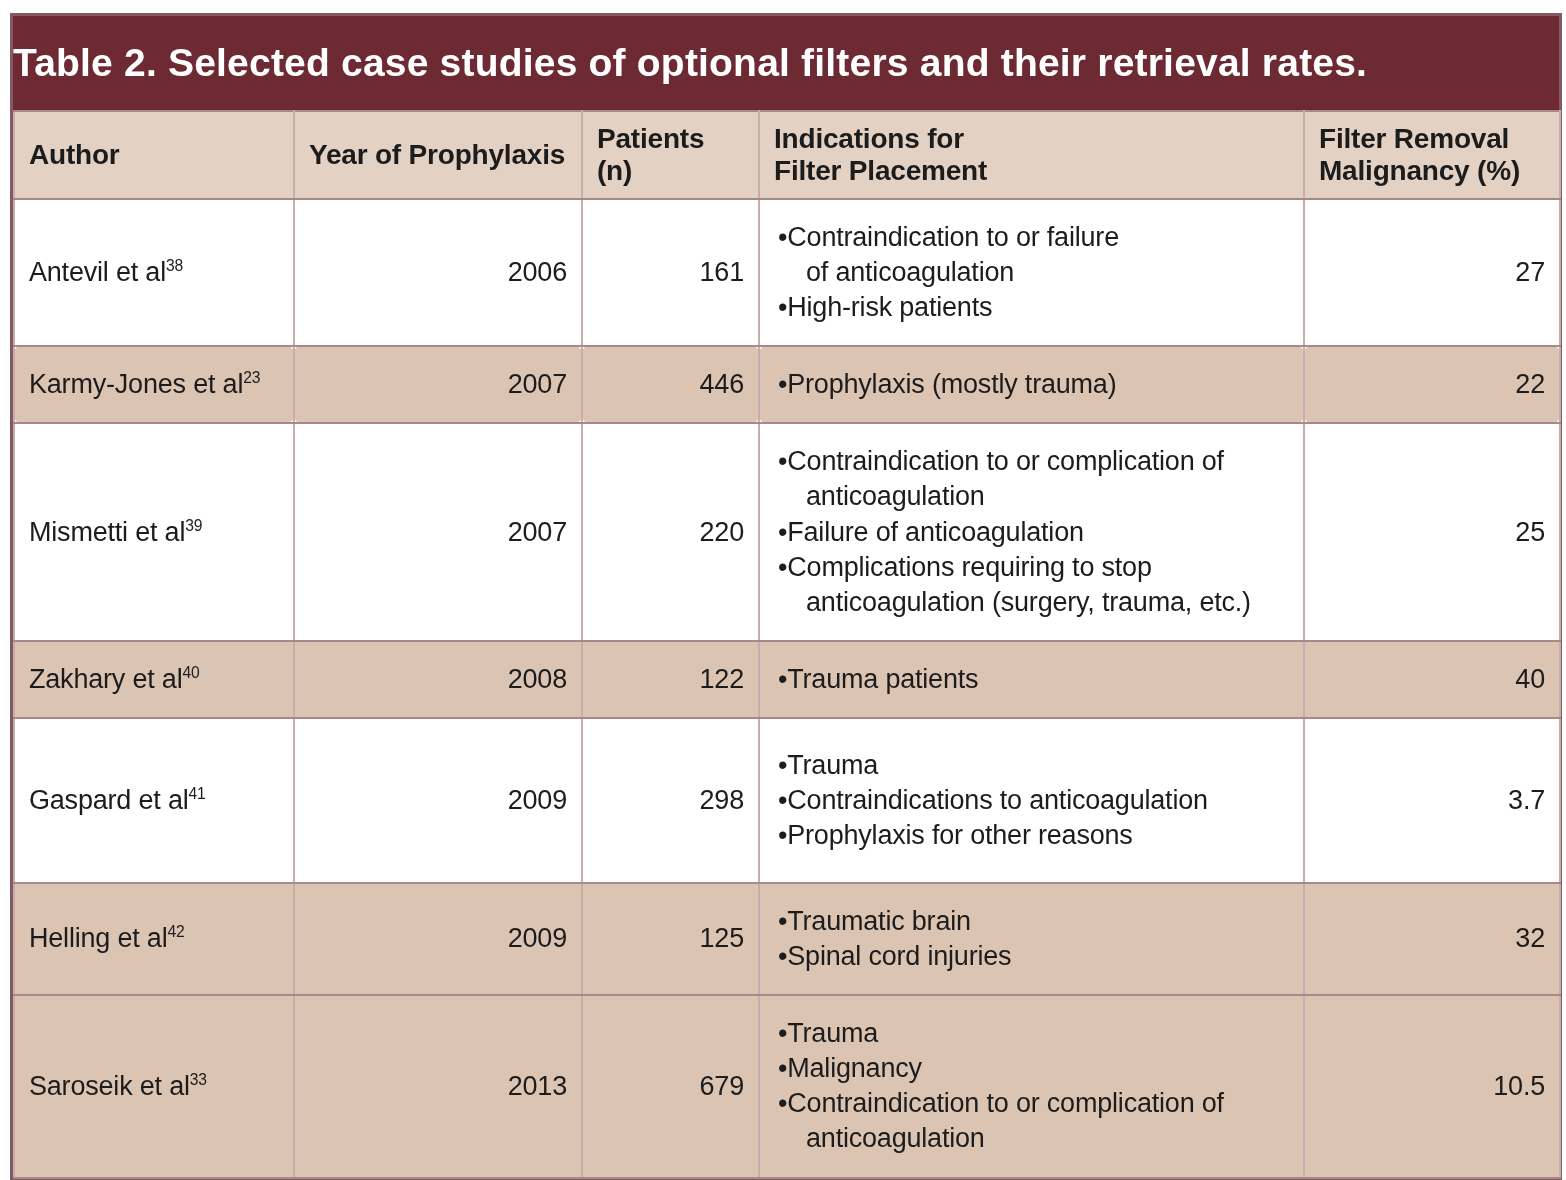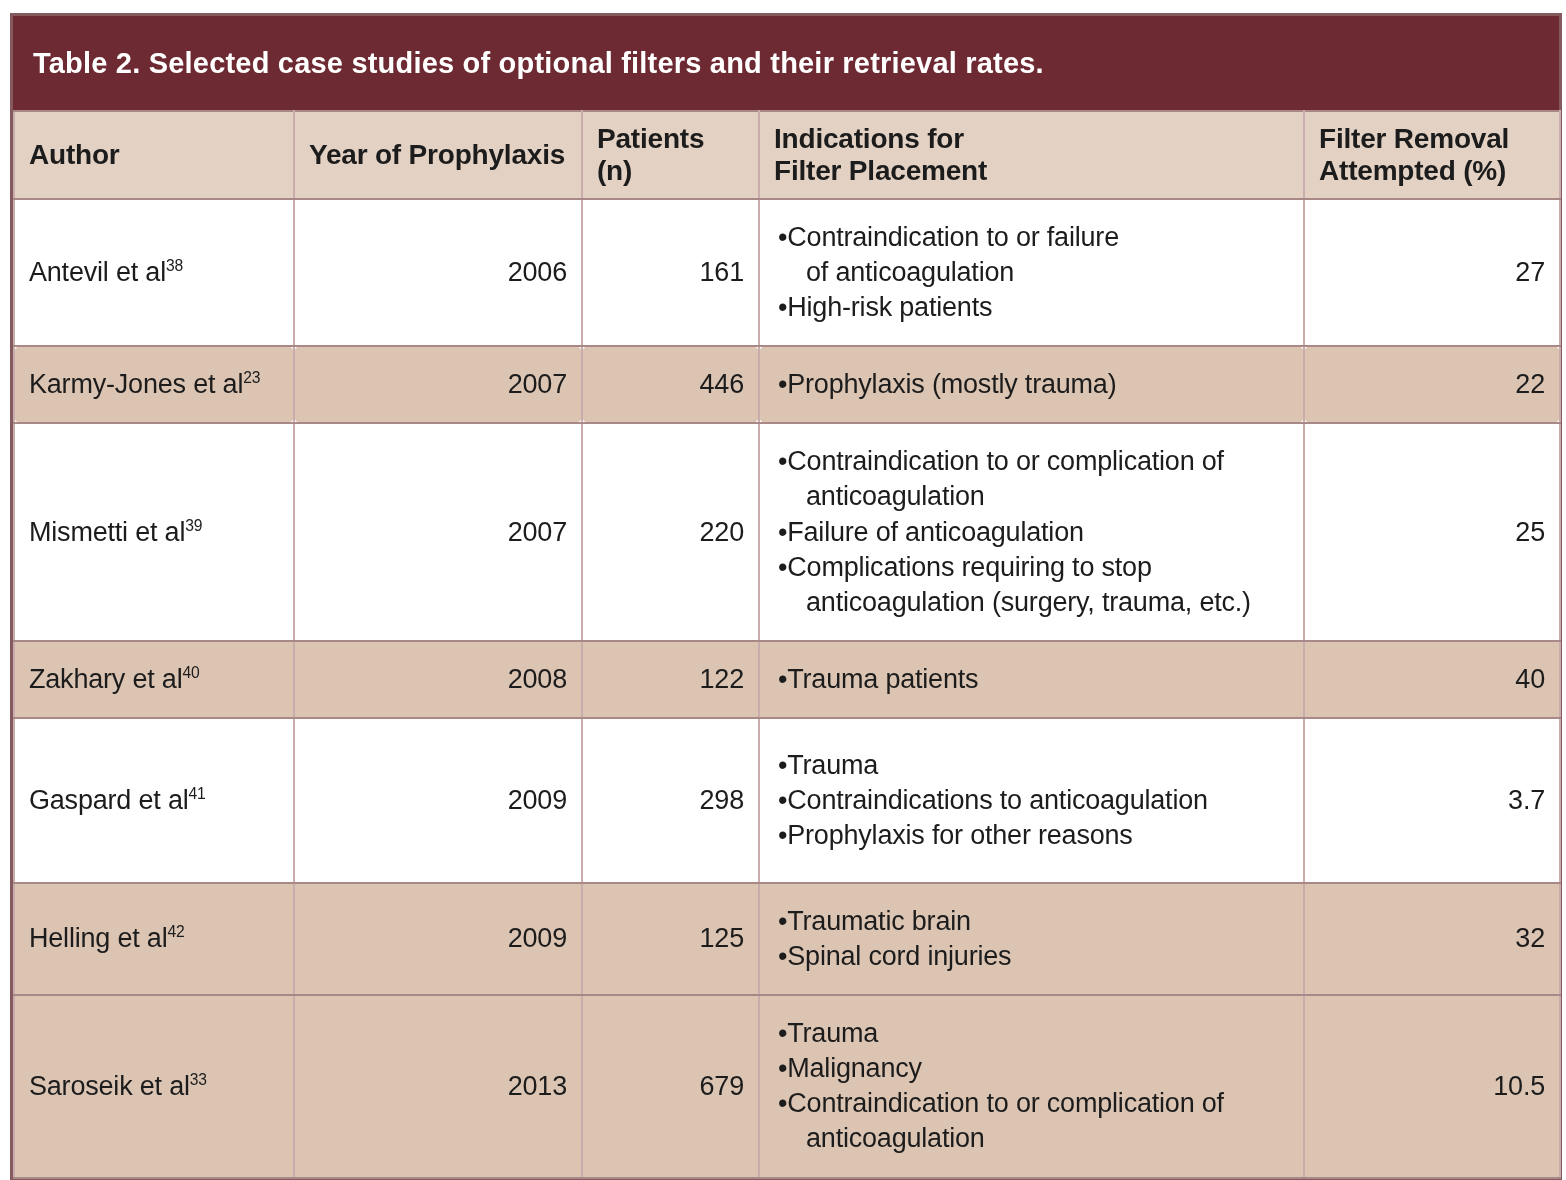--- a/index.html
+++ b/index.html
@@ -21,22 +21,21 @@
     box-sizing: border-box;
     border: 3px solid #855a5e;
     background: #ffffff;
   }
   .title-bar {
     background: #6d2a32;
     color: #ffffff;
     height: 94px;
     display: flex;
     align-items: center;
-    padding-left: 20px;
-    font-size: 29px;
+    font-size: 39px;
     font-weight: bold;
     letter-spacing: 0.2px;
   }
   table {
     width: 100%;
     border-collapse: collapse;
     table-layout: fixed;
   }
   col.c1 { width: 280px; }
   col.c2 { width: 288px; }
@@ -113,21 +112,21 @@
           <col class="c5">
       </colgroup>
       <thead>
         <tr>
           <th>Author</th>
           <th>Year of Prophylaxis</th>
           <th>Patients (n)</th>
           <th>Indications for
 Filter Placement</th>
           <th>Filter Removal
-Attempted (%)</th>
+Malignancy (%)</th>
         </tr>
       </thead>
       <tbody id="tbody">
           <tr>
             <td class="c-author"><span>Antevil et al</span><sup>38</sup></td>
             <td class="c-year">2006</td>
             <td class="c-patients">161</td>
             <td class="c-indications">
               <ul class="indications">
                 <li>Contraindication to or failure

